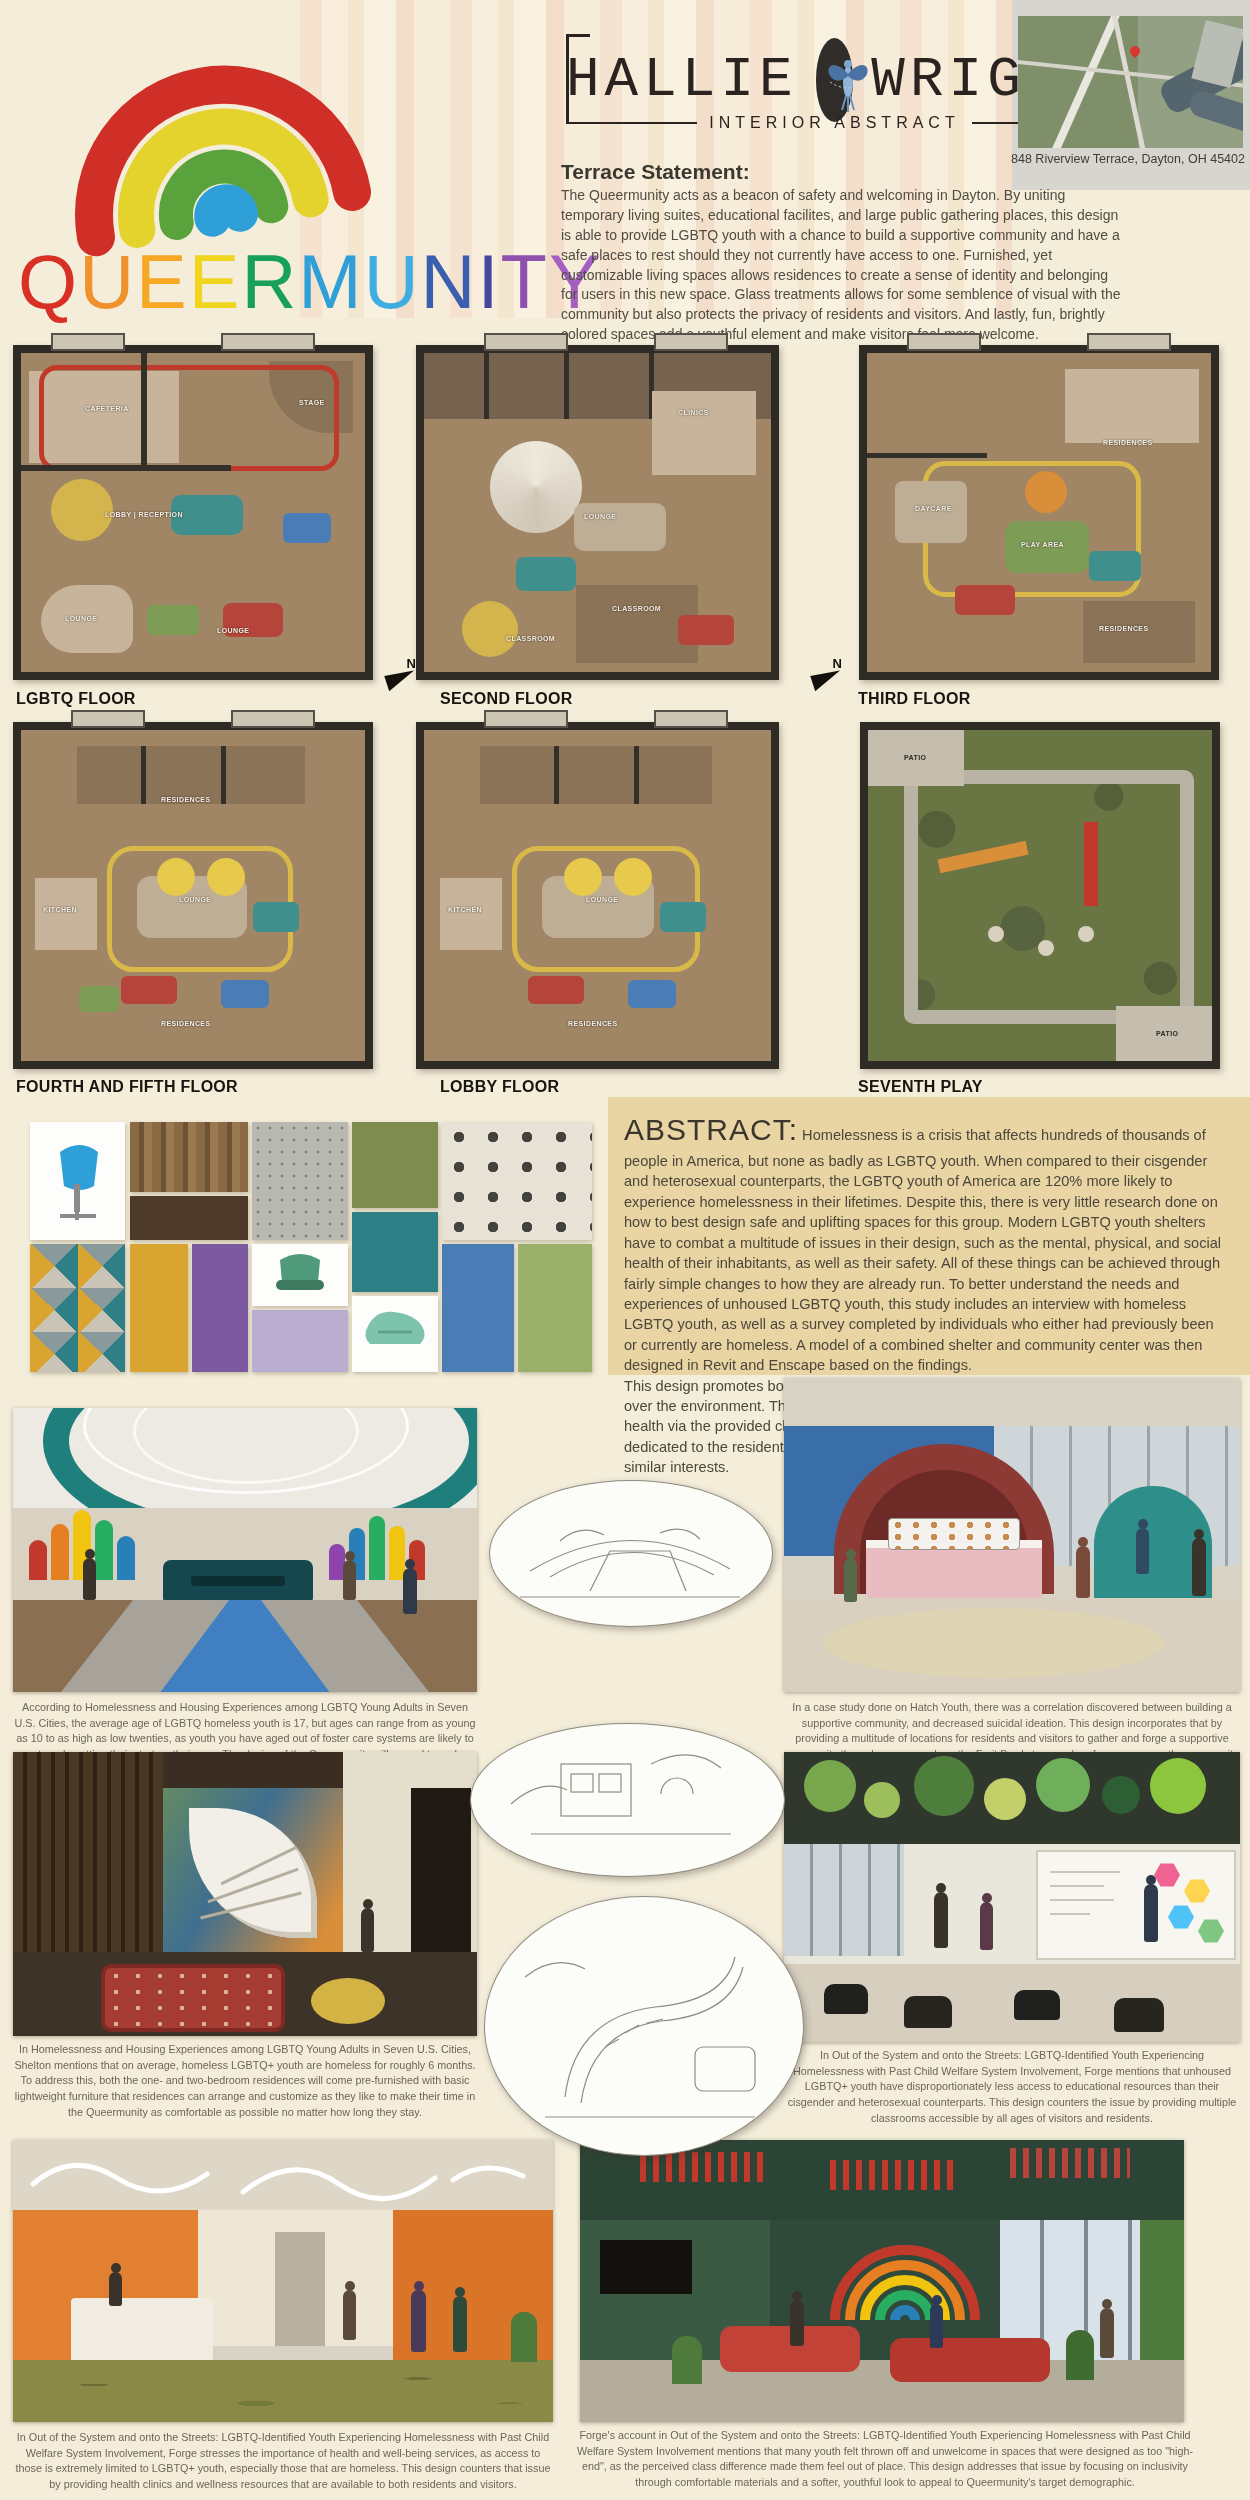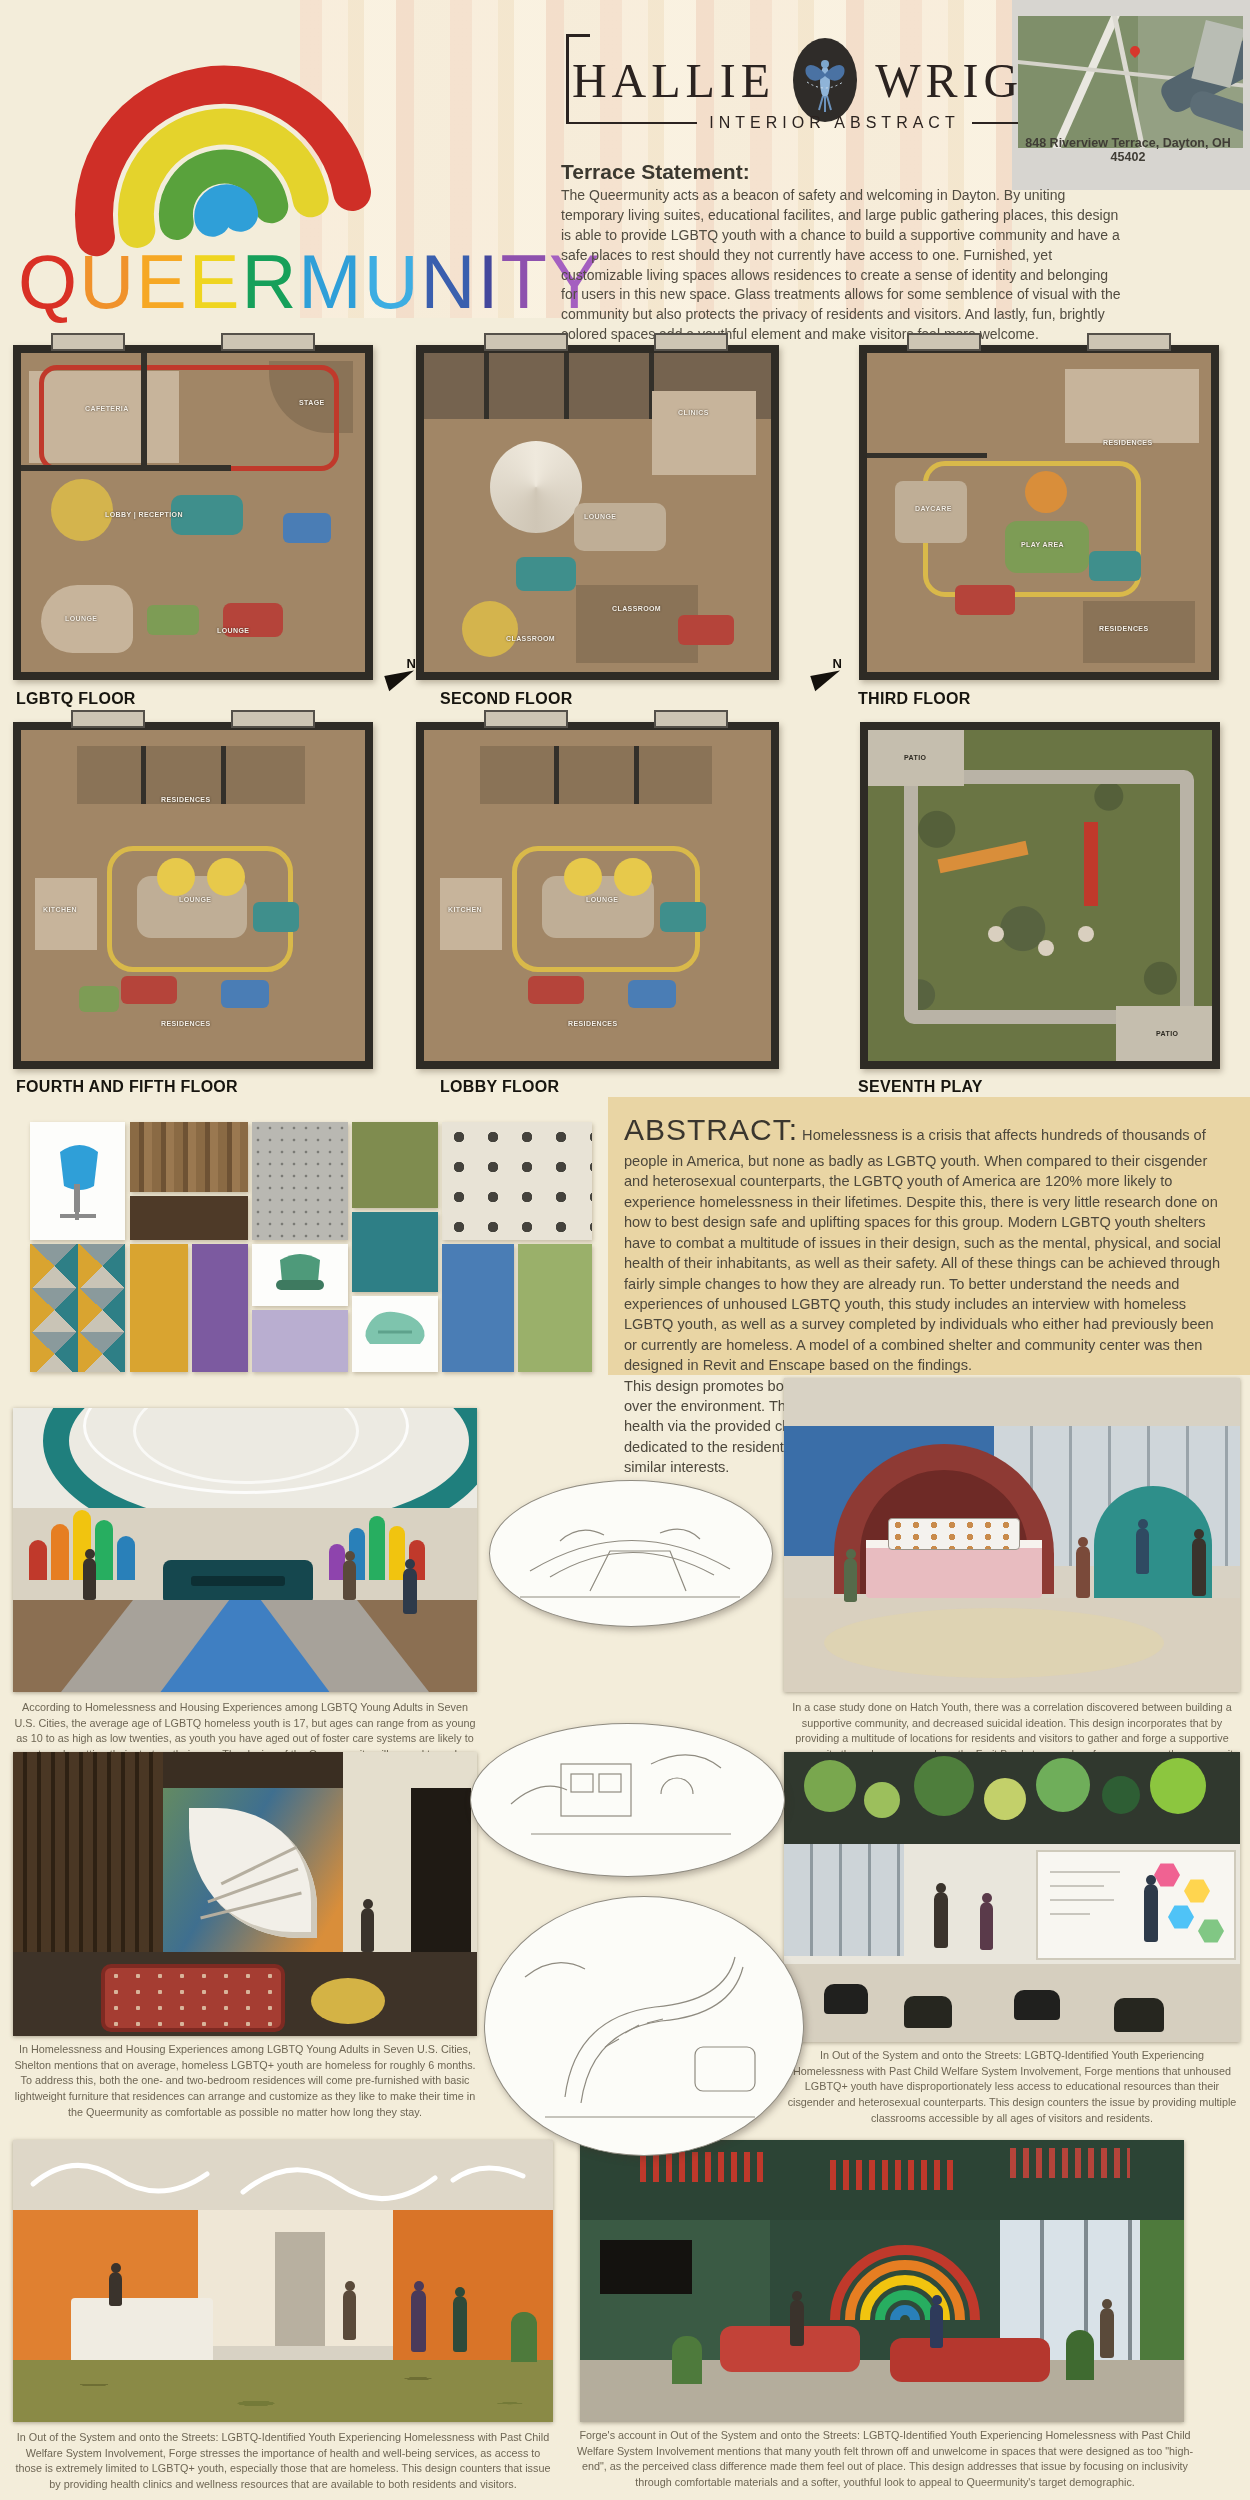--- a/index.html
+++ b/index.html
@@ -5,21 +5,21 @@
   html,body{margin:0;padding:0;background:#e8e2d0;}
   #poster{position:relative;width:1250px;height:2500px;background:#f3edda;overflow:hidden;
           font-family:"Liberation Sans",sans-serif;}
   .abs{position:absolute;}
   
   .stripes{background:repeating-linear-gradient(90deg,
       #f6dcc9 0 22px,#fbeedd 22px 48px,#f4e3c8 48px 64px,#fdf4e4 64px 96px,
       #f3d6c2 96px 114px,#f8ecd9 114px 150px);opacity:.65;}
   .graypanel{background:#d7d5d0;}
   .q-title{font-size:76px;letter-spacing:2px;font-weight:400;white-space:nowrap;}
-  .brand-name{font-family:Liberation Serif, serif;font-size:48px;letter-spacing:5px;color:#2b2320;}
+  .brand-name{font-family:Liberation Mono, monospace;font-size:56px;letter-spacing:5px;color:#2b2320;}
   .brand-sub{font-size:16px;letter-spacing:5px;color:#2b2320;}
   .brand-bar{background:#2b2320;}
   .addr{font-size:12.5px;color:#403d36;text-align:center;}
   .concept-h{font-size:21px;font-weight:700;color:#3b382f;}
   .concept-b{font-size:14px;line-height:1.42;color:#514c41;text-align:left;}
   
   .plan{position:absolute;background:#a18666;border:8px solid #2e2b25;box-sizing:border-box;
         box-shadow:2px 3px 6px rgba(80,65,45,.35);}
   .shape{position:absolute;}
   .wall{position:absolute;background:#33302a;}
@@ -95,21 +95,21 @@
   <div class="abs" style="left:1018px;top:16px;width:225px;height:132px;overflow:hidden;background:#94a083;">
     <div class="abs" style="left:0;top:0;width:120px;height:132px;background:#7f8f6a;"></div>
     <div class="abs" style="left:60px;top:-20px;width:8px;height:190px;background:#e9e7e0;transform:rotate(24deg);"></div>
     <div class="abs" style="left:110px;top:-20px;width:5px;height:190px;background:#dcdad2;transform:rotate(-12deg);"></div>
     <div class="abs" style="left:-10px;top:56px;width:250px;height:4px;background:#d5d3ca;transform:rotate(6deg);"></div>
     <div class="abs" style="left:140px;top:40px;width:120px;height:34px;background:#54656e;transform:rotate(-28deg);border-radius:12px;"></div>
     <div class="abs" style="left:170px;top:90px;width:120px;height:26px;background:#5c6d76;transform:rotate(18deg);border-radius:12px;"></div>
     <div class="abs" style="left:180px;top:8px;width:40px;height:60px;background:#b9bdb4;transform:rotate(14deg);"></div>
     <div class="abs" style="left:112px;top:30px;width:10px;height:10px;border-radius:50% 50% 50% 0;background:#d7372c;transform:rotate(-45deg);"></div>
   </div>
-  <div class="abs addr" style="left:1008px;top:136px;width:240px;font-weight:bold;">848 Riverview Terrace, Dayton, OH 45402</div>
+  <div class="abs addr" style="left:1008px;top:152px;width:240px;">848 Riverview Terrace, Dayton, OH 45402</div>
 
   <div class="abs concept-h" style="left:561px;top:160px;">Terrace Statement:</div>
   <div class="abs concept-b" style="left:561px;top:186px;width:566px;">The Queermunity acts as a beacon of safety and  welcoming in Dayton. By uniting temporary living suites, educational facilites, and large public gathering places, this design is able to provide LGBTQ youth with a chance to build a supportive community and have a safe places to rest should they not currently have access to one. Furnished, yet customizable living spaces allows residences to create a sense of identity and belonging for users in this new space. Glass treatments allows for some semblence of visual with the community but also protects the privacy of residents and visitors. And lastly, fun, brightly colored spaces add a youthful element and make visitors feel more welcome.</div>
 
   <div class="plan" style="left:13px;top:345px;width:360px;height:335px;">
     <div class="tab" style="left:30px;width:70px;"></div>
     <div class="tab" style="left:200px;width:90px;"></div>
     <div class="shape" style="left:8px;top:18px;width:150px;height:92px;background:#c7b49b;"></div>
     <div class="shape" style="left:248px;top:8px;width:84px;height:72px;background:#8a7357;border-radius:0 0 0 60px;"></div>
     <div class="shape" style="left:18px;top:12px;width:290px;height:96px;border:5px solid #c0392b;border-radius:18px;"></div>

